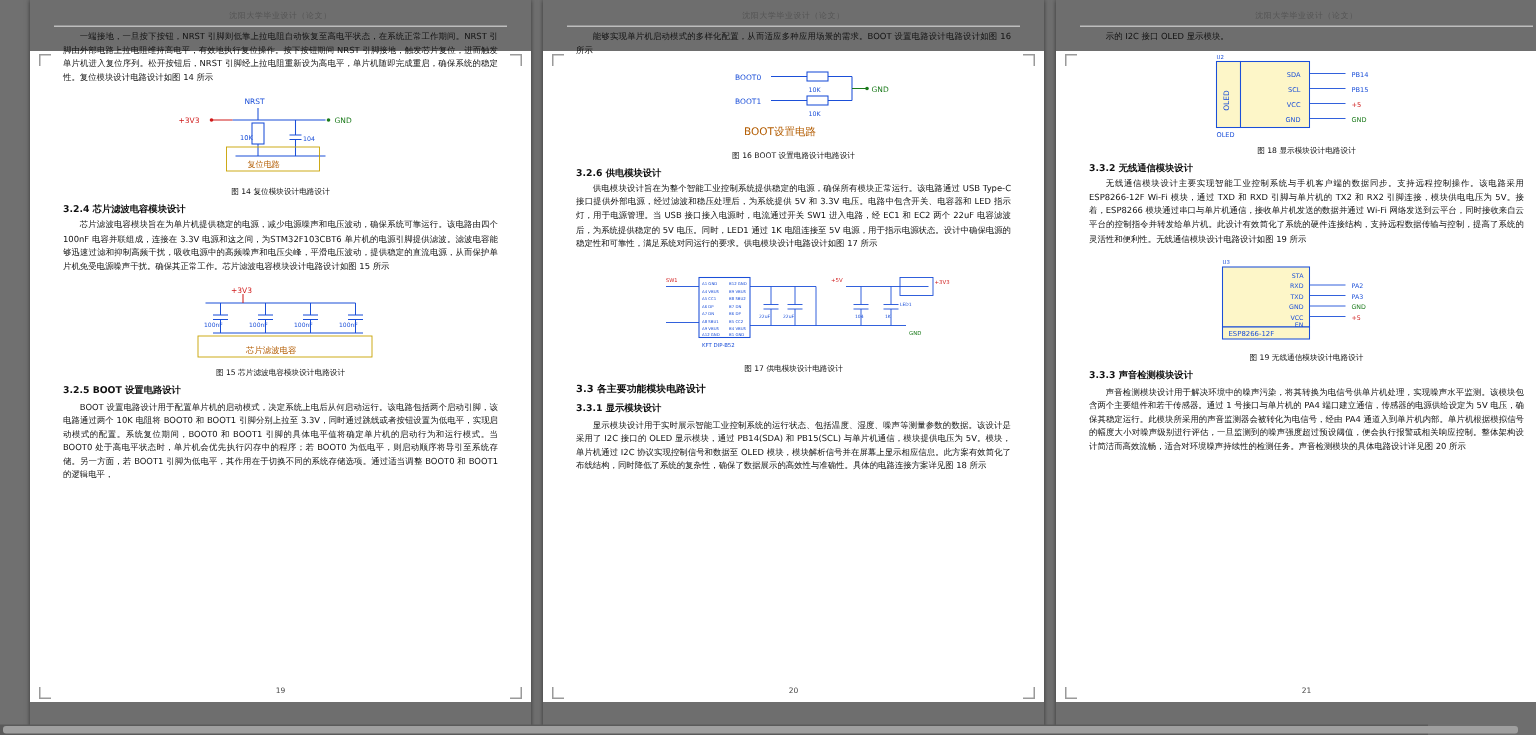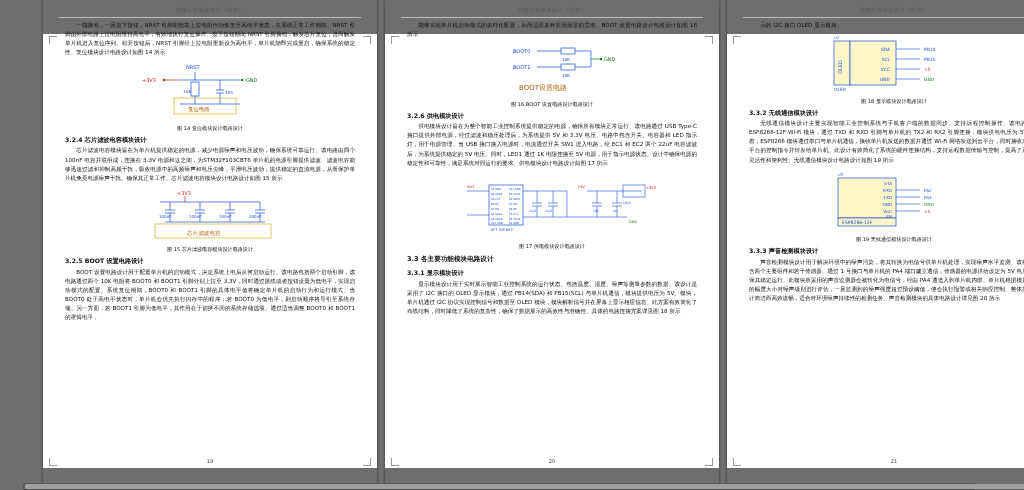--- a/index.html
+++ b/index.html
@@ -1,17 +1,17 @@
 <!DOCTYPE html>
 <html><head>
 <meta charset="utf-8">
 <style>
   html,body{margin:0;padding:0;background:#6e6e6e;}
   body{width:1024px;height:490px;overflow:hidden;font-family:"DejaVu Sans","Liberation Sans",sans-serif;}
-  .viewer{position:relative;width:952px;height:490px;display:flex;gap:8px;padding:0 20px;box-sizing:border-box;background:#707070;margin-left:23px;}
+  .viewer{position:relative;width:952px;height:490px;display:flex;gap:8px;padding:0 20px;box-sizing:border-box;background:#707070;}
   .page{position:relative;background:#ffffff;width:334px;height:490px;box-sizing:border-box;flex:0 0 334px;
         box-shadow:0 0 3px rgba(0,0,0,.55);}
   .page-inner{position:absolute;left:0;right:0;top:0;bottom:0;padding:4px 22px 16px 22px;box-sizing:border-box;}
   .hdr{text-align:center;font-size:5.2px;color:#555;letter-spacing:.5px;padding-top:3px;height:10px;}
   .hdr-rule{border-bottom:.6px solid #bdbdbd;margin:0 -6px 3px -6px;height:0;}
   .band{position:absolute;left:0;right:0;top:0;height:34px;background:#6e6e6e;}
   .band.bottom{top:auto;bottom:0;height:22px;}
   .body{font-size:5.6px;line-height:1.62;color:#111;text-align:justify;}
   .p{margin:0 0 1.5px 0;text-indent:11.2px;}
   .h3{font-size:6.2px;font-weight:bold;margin:3px 0 1.5px 0;text-indent:0;}

